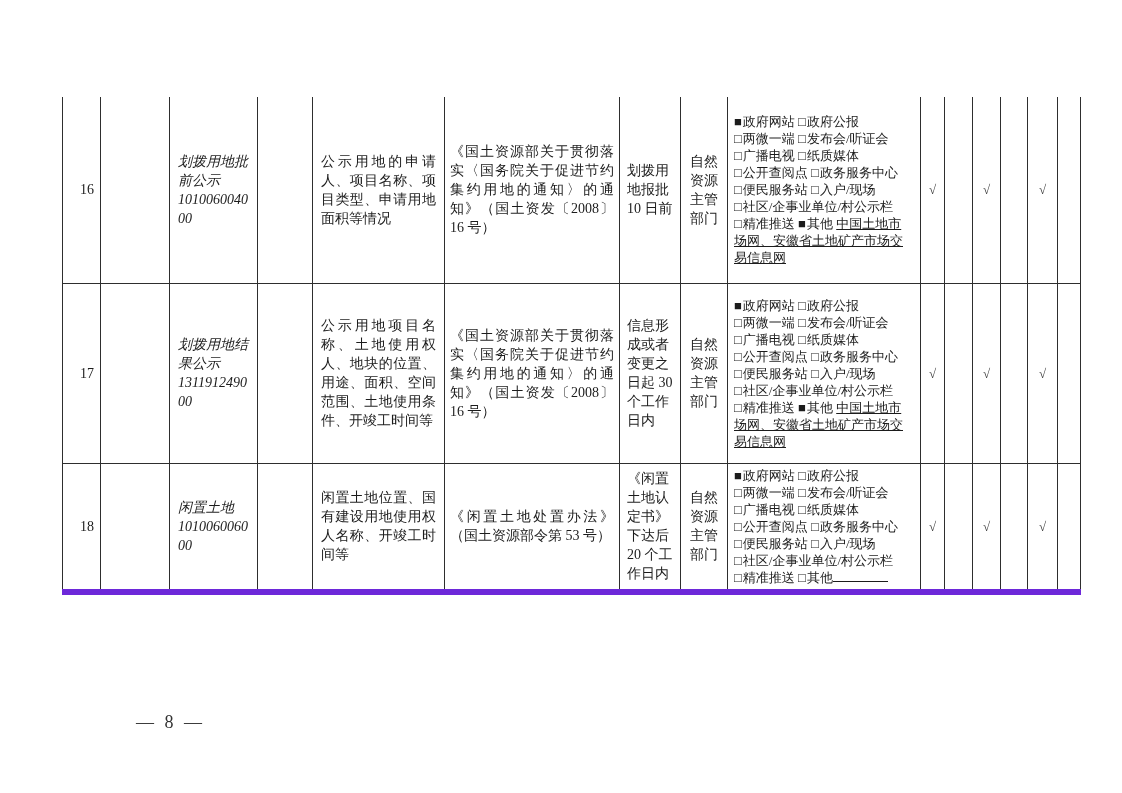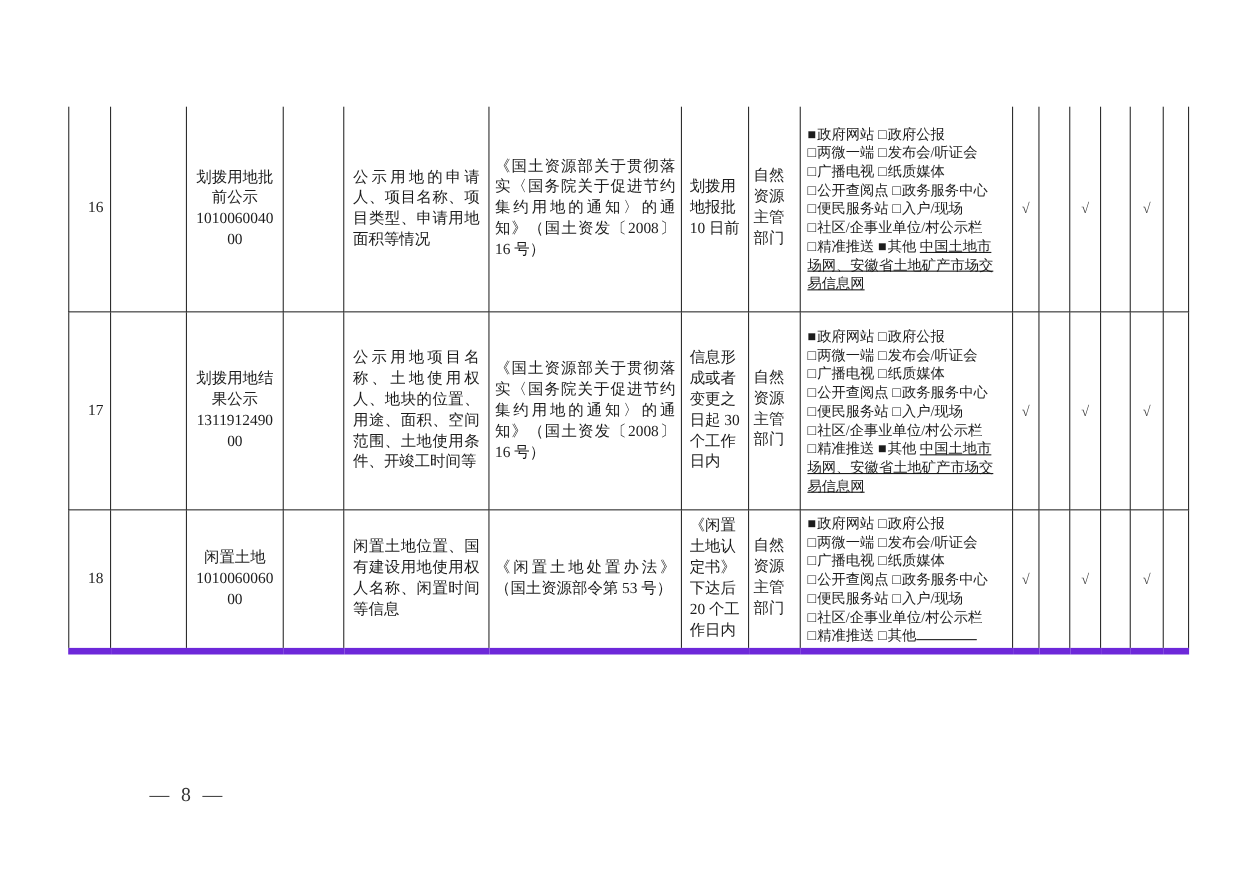--- a/index.html
+++ b/index.html
@@ -33,26 +33,26 @@
     overflow: hidden;
   }
   
   .doc-table tr:first-child td { border-top: none; }
   .doc-table tr:last-child td { border-bottom: 6px solid #6d28d9; }
   .doc-table tr:nth-child(1) { height: 186px; }
   .doc-table tr:nth-child(2) { height: 180px; }
   .doc-table tr:nth-child(3) { height: 113px; }
 
   td.c-seq  { text-align: right; }
-  td.c-item { text-align: center; padding: 2px 8px; }
+  td.c-item { text-align: left; padding: 2px 8px; font-style: italic; }
   .item-code { word-break: break-all; }
   td.c-content { text-align: justify; padding: 2px 8px; }
   td.c-basis   { text-align: justify; padding: 2px 5px; }
   td.c-time    { text-align: left; padding: 2px 7px; }
-  td.c-dept    { padding: 2px 4px; font-family: Liberation Mono, monospace; }
+  td.c-dept    { text-align: center; padding: 2px 4px; }
   td.c-channels {
     font-size: 13px;
     line-height: 17px;
     padding: 3px 6px;
     text-align: left;
   }
   .ch-item { white-space: nowrap; }
   .ch-item:last-of-type { margin-left: 10px; }
   .box { letter-spacing: 1px; }
   .other-text { text-decoration: underline; }
@@ -137,21 +137,21 @@
           <td class="c-check"></td>
         </tr>
         <tr class="row">
           <td class="c-seq">18</td>
           <td class="c-cat"></td>
           <td class="c-item">
             <div class="item-name">闲置土地</div>
             <div class="item-code">101006006000</div>
           </td>
           <td class="c-sub"></td>
-          <td class="c-content">闲置土地位置、国有建设用地使用权人名称、闲置时间等信息</td>
+          <td class="c-content">闲置土地位置、国有建设用地使用权人名称、开竣工时间等</td>
           <td class="c-basis">《闲置土地处置办法》（国土资源部令第 53 号）</td>
           <td class="c-time">《闲置土地认定书》下达后 20 个工作日内</td>
           <td class="c-dept">自然资源主管部门</td>
           <td class="c-channels"><span class="ch-item"><span class="box">■</span><span class="ch-label">政府网站</span></span> <span class="ch-item"><span class="box">□</span><span class="ch-label">政府公报</span></span> <span class="ch-item"><span class="box">□</span><span class="ch-label">两微一端</span></span> <span class="ch-item"><span class="box">□</span><span class="ch-label">发布会/听证会</span></span> <span class="ch-item"><span class="box">□</span><span class="ch-label">广播电视</span></span> <span class="ch-item"><span class="box">□</span><span class="ch-label">纸质媒体</span></span> <span class="ch-item"><span class="box">□</span><span class="ch-label">公开查阅点</span></span> <span class="ch-item"><span class="box">□</span><span class="ch-label">政务服务中心</span></span> <span class="ch-item"><span class="box">□</span><span class="ch-label">便民服务站</span></span> <span class="ch-item"><span class="box">□</span><span class="ch-label">入户/现场</span></span> <span class="ch-item"><span class="box">□</span><span class="ch-label">社区/企事业单位/村公示栏</span></span> <span class="ch-item"><span class="box">□</span><span class="ch-label">精准推送</span></span> <span class="ch-item"><span class="box">□</span><span class="ch-label">其他</span></span><span class="other-blank"></span> </td>
           <td class="c-check"><span class="check">√</span></td>
           <td class="c-check"></td>
           <td class="c-check"><span class="check">√</span></td>
           <td class="c-check"></td>
           <td class="c-check"><span class="check">√</span></td>
           <td class="c-check"></td>

